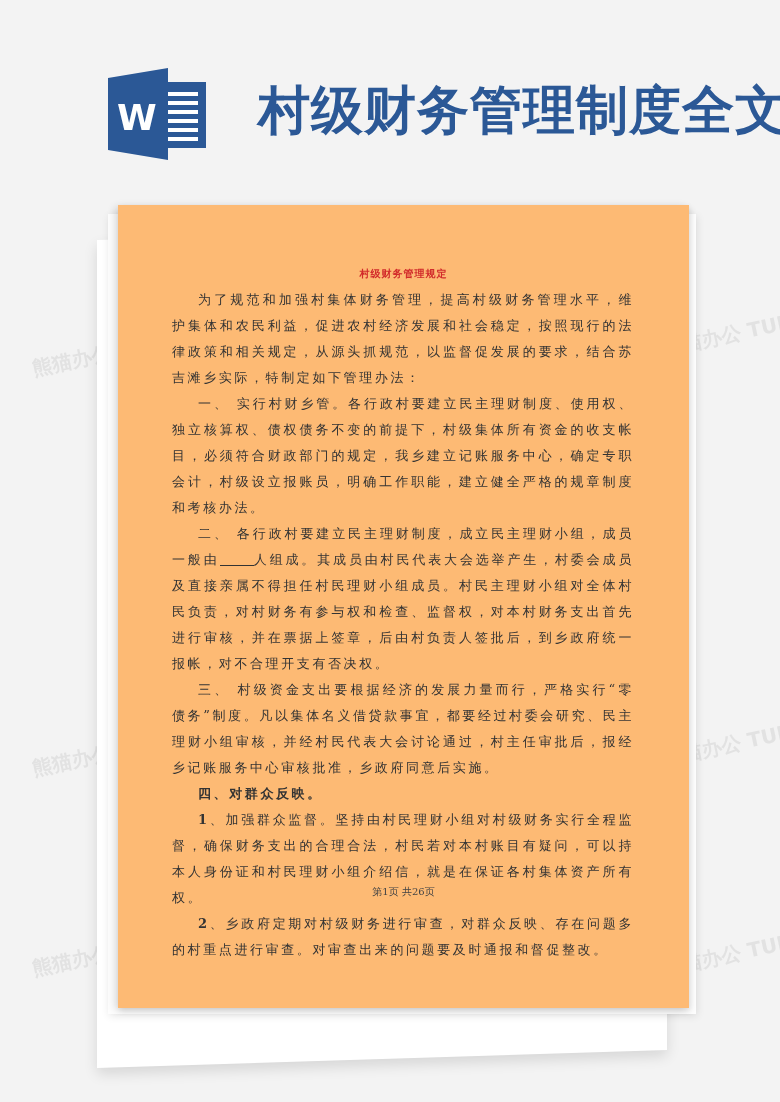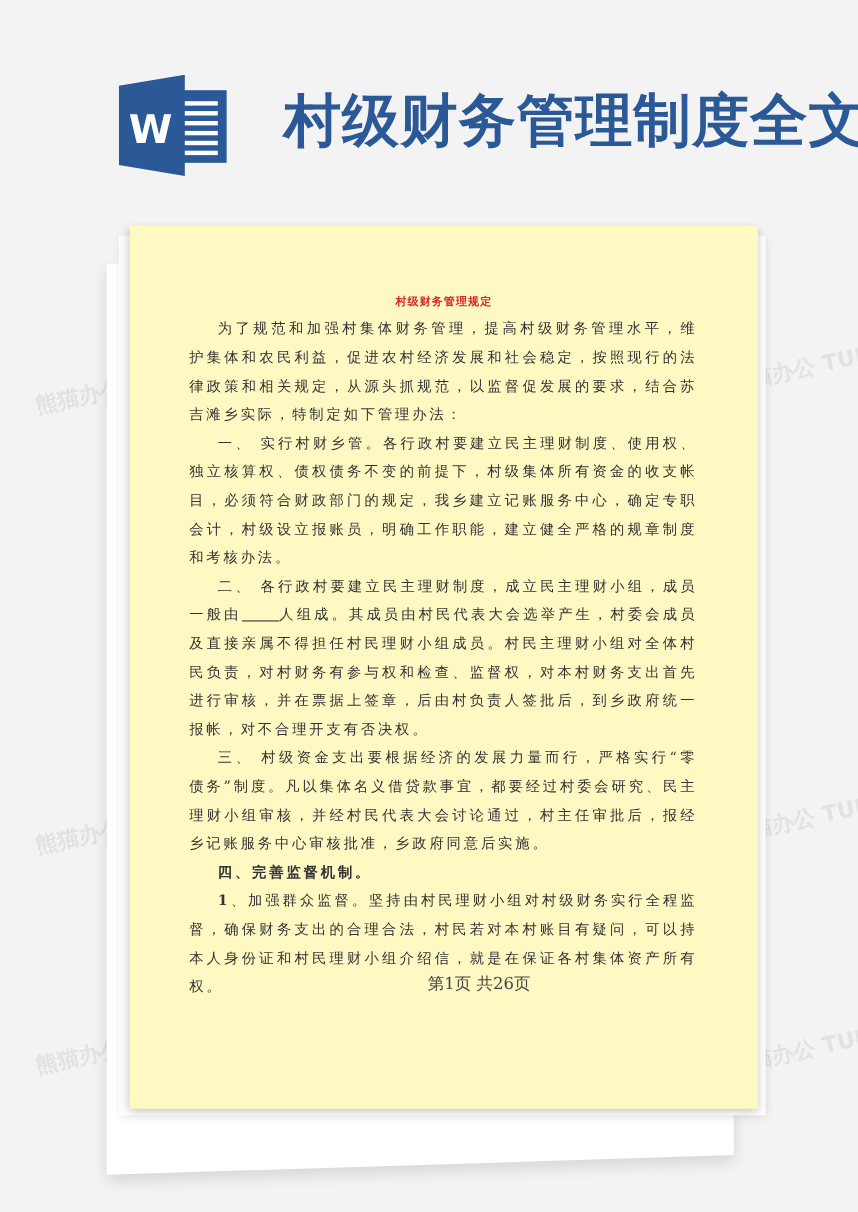--- a/index.html
+++ b/index.html
@@ -26,39 +26,39 @@
     transform: skewY(-1.8deg); transform-origin: left top;
     box-shadow: 0 6px 14px rgba(0,0,0,0.12);
   }
   .sheet-mid {
     position: absolute; left: 108px; top: 214px; width: 588px; height: 800px;
     background: #fdfdfd;
     box-shadow: 1px 2px 8px rgba(0,0,0,0.10);
   }
   .page {
     position: absolute; left: 118px; top: 205px; width: 571px; height: 803px;
-    background: #fef9c3;
+    background: #fdba74;
     box-shadow: -3px 2px 8px rgba(0,0,0,0.14), 2px 3px 6px rgba(0,0,0,0.10);
   }
   .doc-title {
     position: absolute; left: 0; width: 100%; top: 62px; text-align: center;
     color: #d22b2b; font-size: 10px; font-weight: bold; letter-spacing: 1px;
   }
   .body-text {
     position: absolute; left: 54px; top: 82px; width: 462px;
     color: #333333; font-size: 13px; line-height: 26px;
     letter-spacing: 2.6px; text-align: justify;
   }
   .para { margin: 0; text-indent: 2em; }
   .para.heading { font-weight: bold; }
   .para .num { font-weight: bold; }
   .blank { display: inline-block; width: 34px; border-bottom: 1px solid #333; height: 14px; vertical-align: -2px; }
   .footer {
     position: absolute; left: 0; width: 100%; top: 680px; text-align: center;
-    font-size: 15px; color: #444444; margin-left: 32px;
+    font-size: 10px; color: #444444;
   }
   .watermark {
     position: absolute; color: rgba(170,170,170,0.22);
     font-family: "DejaVu Sans", "Liberation Sans", sans-serif;
     font-size: 20px; font-weight: bold; white-space: nowrap;
     transform: rotate(-12deg); pointer-events: none;
   }
 </style>
 </head>
 <body>
@@ -100,21 +100,24 @@
     <p class="para">
       <span>一、 </span><span>实行村财乡管。各行政村要建立民主理财制度、使用权、独立核算权、债权债务不变的前提下，村级集体所有资金的收支帐目，必须符合财政部门的规定，我乡建立记账服务中心，确定专职会计，村级设立报账员，明确工作职能，建立健全严格的规章制度和考核办法。</span>
     </p>
     <p class="para">
       <span>二、 </span><span>各行政村要建立民主理财制度，成立民主理财小组，成员一般由</span><span class="blank"></span><span>人组成。其成员由村民代表大会选举产生，村委会成员及直接亲属不得担任村民理财小组成员。村民主理财小组对全体村民负责，对村财务有参与权和检查、监督权，对本村财务支出首先进行审核，并在票据上签章，后由村负责人签批后，到乡政府统一报帐，对不合理开支有否决权。</span>
     </p>
     <p class="para">
       <span>三、 </span><span>村级资金支出要根据经济的发展力量而行，严格实行“零债务”制度。凡以集体名义借贷款事宜，都要经过村委会研究、民主理财小组审核，并经村民代表大会讨论通过，村主任审批后，报经乡记账服务中心审核批准，乡政府同意后实施。</span>
     </p>
     <p class="para heading">
-      <span>四、完善监督机制。</span>
+      <span>四、对群众反映。</span>
     </p>
     <p class="para">
       <span class="num">1</span><span>、加强群众监督。坚持由村民理财小组对村级财务实行全程监督，确保财务支出的合理合法，村民若对本村账目有疑问，可以持本人身份证和村民理财小组介绍信，就是在保证各村集体资产所有权。</span>
+    </p>
+    <p class="para">
+      <span class="num">2</span><span>、乡政府定期对村级财务进行审查，对群众反映、存在问题多的村重点进行审查。对审查出来的问题要及时通报和督促整改。</span>
     </p>
   </div>
 
   <div class="footer">第1页 共26页</div>
 </div>
 
 </body></html>

